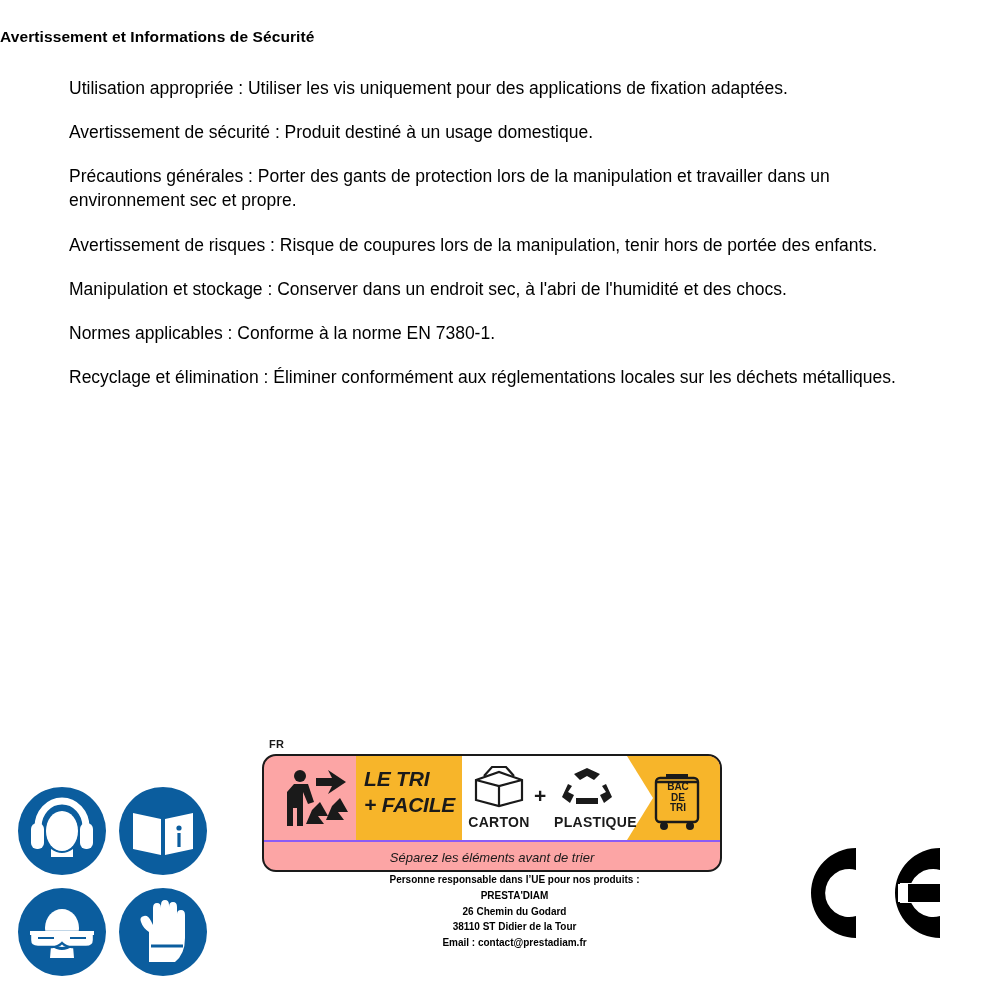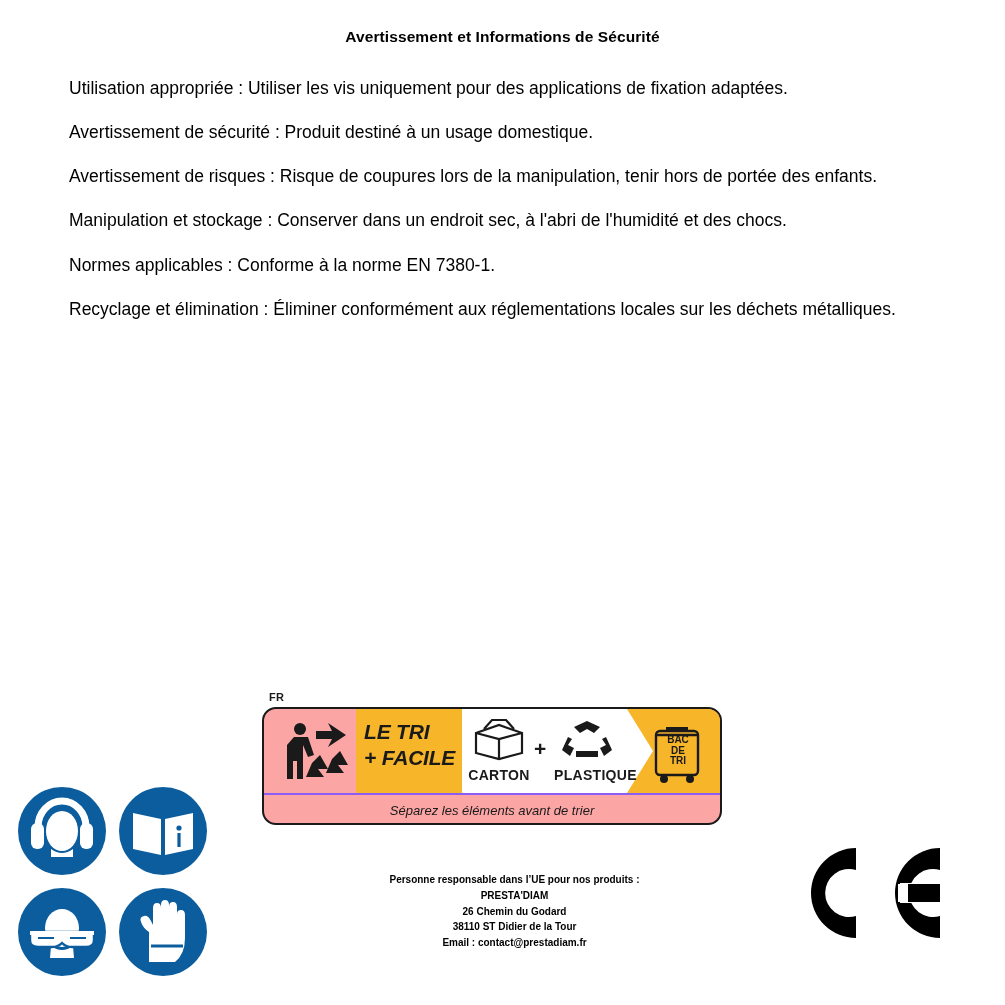--- a/index.html
+++ b/index.html
@@ -20,21 +20,21 @@
     position: relative;
     width: 1005px;
     height: 1005px;
   }
 
   .doc-title {
     position: absolute;
     top: 28px;
     left: 0;
     width: 1005px;
-    text-align: center;
+    text-align: left;
     font-size: 15.5px;
     font-weight: bold;
     letter-spacing: 0.1px;
   }
 
   .body-text {
     position: absolute;
     top: 76px;
     left: 69px;
     width: 862px;
@@ -67,21 +67,21 @@
   .picto.p2 { left: 101px; top: 0;   }
   .picto.p3 { left: 0;    top: 101px;}
   .picto.p4 { left: 101px; top: 101px;}
 
   .picto svg { display: block; width: 88px; height: 88px; }
 
   
   .tri-label {
     position: absolute;
     left: 262px;
-    top: 691px;
+    top: 738px;
     width: 460px;
     height: 135px;
   }
   .tri-fr {
     position: absolute;
     left: 7px;
     top: 0px;
     font-size: 11px;
     font-weight: bold;
     color: #1a1a1a;
@@ -224,20 +224,21 @@
 </head>
 <body>
 
 <div class="page">
 
   <div class="doc-title">Avertissement et Informations de Sécurité</div>
 
   <div class="body-text">
     <p class="para">Utilisation appropriée : Utiliser les vis uniquement pour des applications de fixation adaptées.</p>
     <p class="para">Avertissement de sécurité : Produit destiné à un usage domestique.</p>
+    <p class="para">Précautions générales : Porter des gants de protection lors de la manipulation et travailler dans un environnement sec et propre.</p>
     <p class="para">Avertissement de risques : Risque de coupures lors de la manipulation, tenir hors de portée des enfants.</p>
     <p class="para">Manipulation et stockage : Conserver dans un endroit sec, à l'abri de l'humidité et des chocs.</p>
     <p class="para">Normes applicables : Conforme à la norme EN 7380-1.</p>
     <p class="para">Recyclage et élimination : Éliminer conformément aux réglementations locales sur les déchets métalliques.</p>
   </div>
 
   <div class="picto-grid">
 
     <div class="picto p1">
       <svg viewBox="0 0 88 88" aria-hidden="true">

